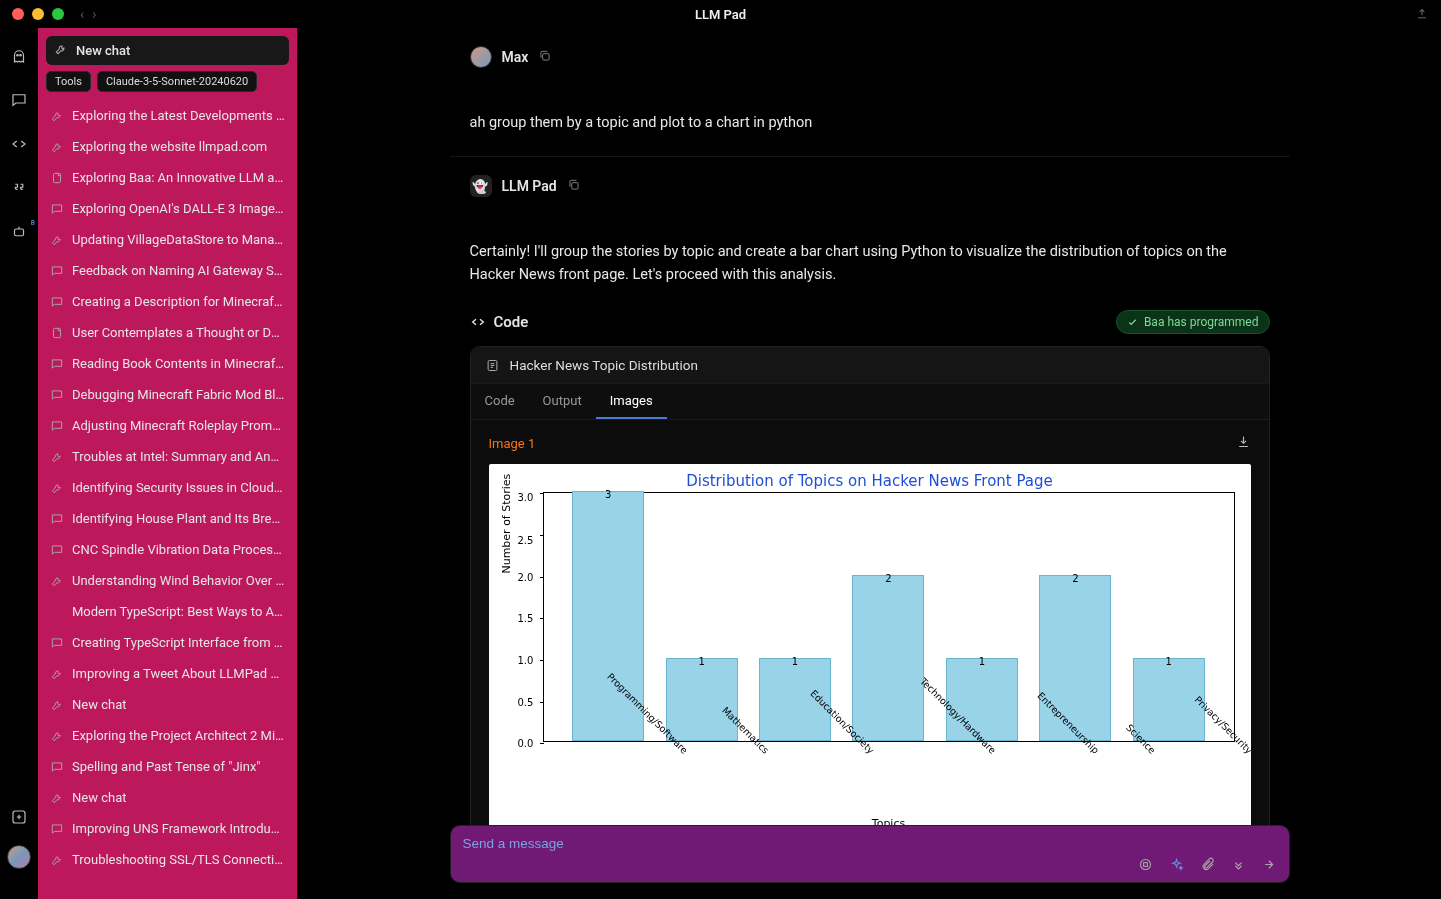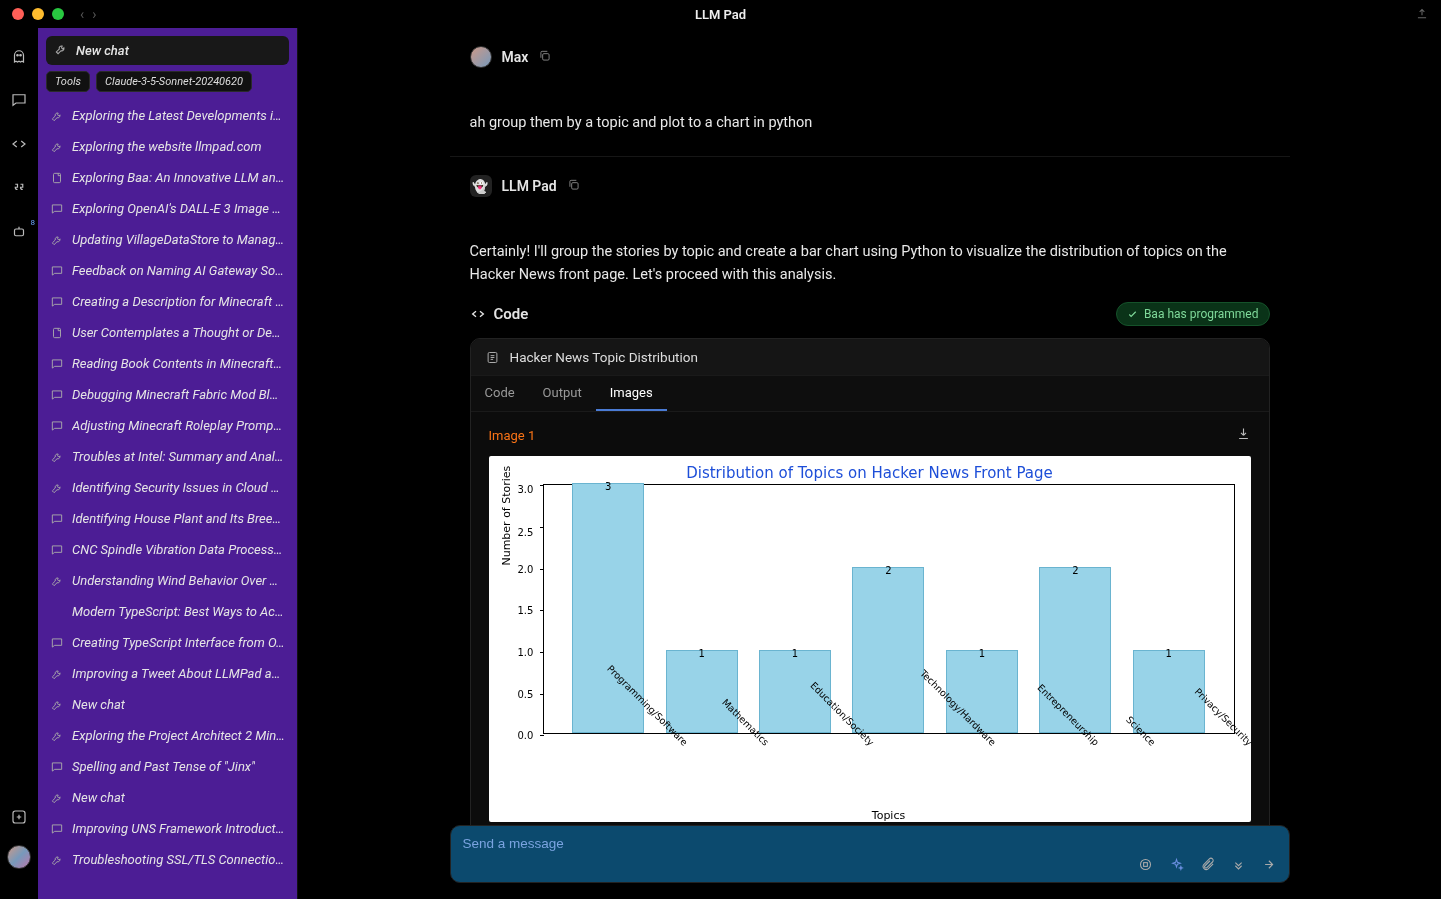--- a/index.html
+++ b/index.html
@@ -48,26 +48,25 @@
 .rail-icon { width: 20px; height: 20px; color: #bbb; cursor: pointer; position: relative; display:flex;align-items:center;justify-content:center;}
 .rail-icon svg { width: 18px; height: 18px; fill: none; stroke: currentColor; stroke-width: 1.6; }
 .rail-badge { position:absolute; top:-4px; right:-6px; font-size:8px; background:#000; color:#6aa7ff;}
 .rail-spacer { flex: 1; }
 .rail-bottom { display:flex; flex-direction:column; align-items:center; gap:18px; padding-bottom:12px;}
 .avatar-cluster { width:24px; height:24px; border-radius:50%; background: linear-gradient(135deg,#c98,#79b,#b7a); border:1px solid #333;}
 
 
 .sidebar {
   width: 260px;
-  background: #4c1d95;
+  background: #be185d;
   border-right: 1px solid #111;
   display: flex;
   flex-direction: column;
   overflow: hidden;
-  font-style: italic;
 }
 .sidebar-top {
   padding: 8px;
 }
 .new-chat-row {
   display: flex; align-items: center; gap: 8px;
   padding: 6px 8px;
   border-radius: 6px;
   background: #181818;
   font-size: 13px;
@@ -115,21 +114,21 @@
 .msg-head { display:flex; align-items:center; gap:10px; margin-bottom: 10px; }
 .msg-avatar { width:22px; height:22px; border-radius:50%; background: linear-gradient(135deg,#c98,#79b); border:1px solid #333;}
 .msg-name { font-weight:600; font-size:14px; }
 .copy-icon { color:#888; cursor:pointer; }
 .copy-icon svg{width:14px;height:14px;fill:none;stroke:currentColor;stroke-width:1.6;}
 .msg-text { font-size: 14.5px; line-height: 1.55; color:#e8e8e8;margin-top:44px; }
 .divider { border-top:1px solid #161616; }
 
 .ghost-avatar{ width:22px; height:22px; border-radius:6px; background:#222; display:flex;align-items:center;justify-content:center; font-size:13px;}
 
-.code-section { margin-top: 16px; }
+.code-section { margin-top: 24px; }
 .code-head { display:flex; align-items:center; justify-content:space-between; margin-bottom:12px;}
 .code-head-left { display:flex; align-items:center; gap:8px; font-weight:600; font-size:15px;}
 .code-head-left svg{width:16px;height:16px;fill:none;stroke:currentColor;stroke-width:2;}
 .status-pill {
   display:flex; align-items:center; gap:6px;
   background:#0a3318; color:#7fd99a;
   padding:4px 10px; border-radius:12px; font-size:12px;
   border:1px solid #15522a;
 }
 .status-pill svg{width:11px;height:11px;fill:none;stroke:currentColor;stroke-width:2.5;}
@@ -186,21 +185,21 @@
 .xtick-label { font-size:9.5px; transform:rotate(45deg); transform-origin: top right; text-align:right; white-space:nowrap; margin-top:6px; margin-left:20px;}
 .xlabel { text-align:center; font-size:11px; margin-top:58px;}
 
 
 .composer {
   margin: 0 auto 16px auto;
   max-width: 840px;
   width: calc(100% - 40px);
   border:1px solid #222;
   border-radius:10px;
-  background:#0c4a6e;
+  background:#701a75;
   padding: 10px 12px;
 }
 .composer-input {
   background:transparent; border:none; outline:none;
   color:#7aa3e0; font-size:13.5px; width:100%;
 }
 .composer-input::placeholder{color:#7aa3e0;}
 .composer-icons { display:flex; justify-content:flex-end; gap:16px; margin-top:6px; color:#aaa;}
 .composer-icons .ci{cursor:pointer; display:flex;align-items:center;}
 .composer-icons svg{width:15px;height:15px;fill:none;stroke:currentColor;stroke-width:1.7;}

